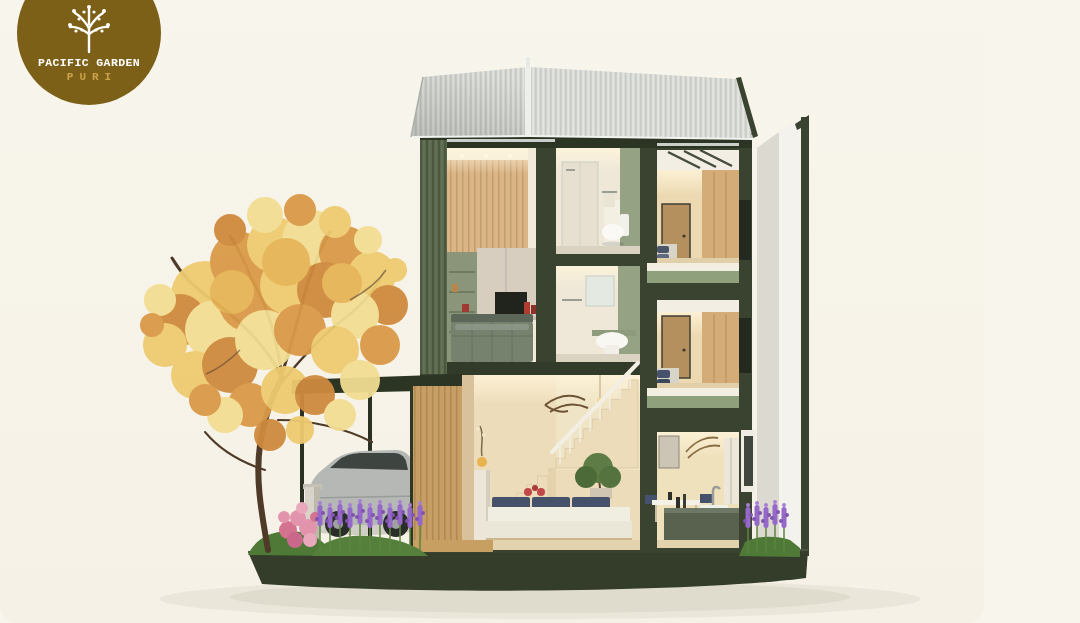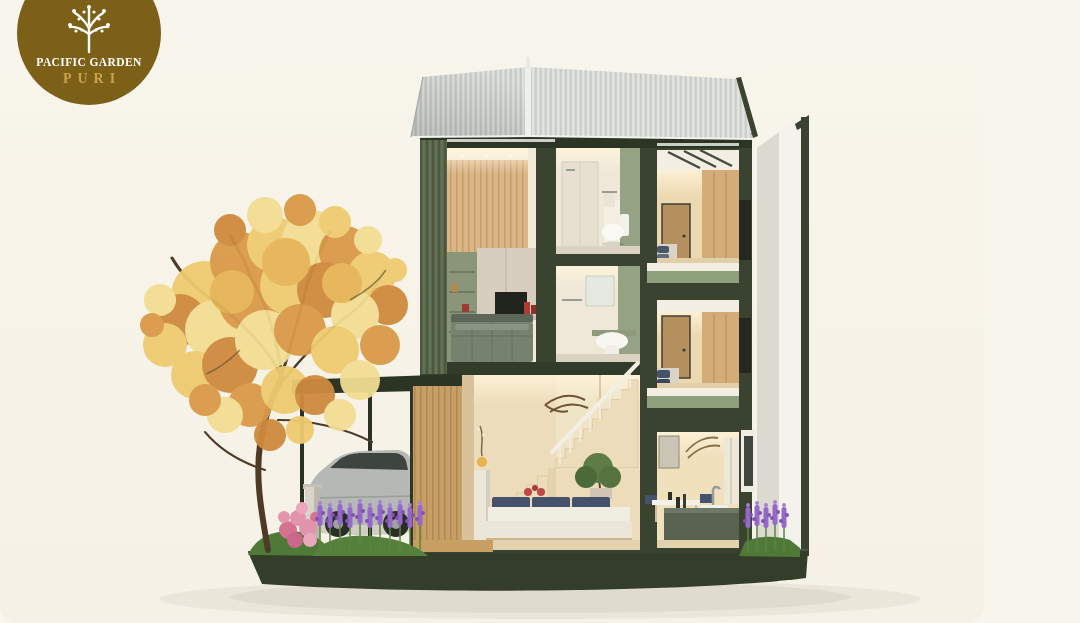--- a/index.html
+++ b/index.html
@@ -1,34 +1,34 @@
 <!DOCTYPE html>
 <html style="--bg: #f8f5ec; --logo-brown: #7d6018; --logo-gold: #c9a24a; --logo-text: #ffffff; --house-green: #39432f; --house-green-dark: #2c3423; --wall-rib-green: #5a684c; --roof-gray: #d4d7d2; --interior-warm: #eddcb9; --wood: #dcb585; --sage: #95a384; --foliage-yellow: #eecb70; --foliage-orange: #da9a48; --flower-purple: #9569c9; --flower-pink: #e294ad; --grass-green: #4e7937; --car-silver: #b5b8b5; --base-shadow: #dedacc;"><head>
 <meta charset="utf-8">
 <style>
   html,body{margin:0;padding:0;background:#f8f5ec;}
   .stage{
     position:relative;width:984px;height:623px;overflow:hidden;
     background:linear-gradient(var(--bg,#f8f5ec),#f5f1e6);
-    font-family:Liberation Serif, serif;
+    font-family:Liberation Mono, monospace;
     border-radius:18px;
   }
   .scene{position:absolute;left:0;top:0;width:1080px;height:623px;}
   .logo-badge{
     position:absolute;left:17px;top:-39px;width:144px;height:144px;border-radius:50%;
     background:var(--logo-brown,#7d6018);
   }
   .logo-tree{position:absolute;left:50%;top:41px;transform:translateX(-50%);}
   .logo-title{
     position:absolute;top:95px;left:0;width:100%;text-align:center;
     color:var(--logo-text,#ffffff);font-size:11.5px;font-weight:bold;letter-spacing:.4px;
   }
   .logo-sub{
     position:absolute;top:110px;left:0;width:100%;text-align:center;
-    color:var(--logo-gold,#c9a24a);font-size:14px;font-weight:bold;
+    color:var(--logo-gold,#c9a24a);font-size:11px;font-weight:bold;
     letter-spacing:6px;text-indent:6px;
   }
 </style>
 </head>
 <body>
 
 <div class="stage">
 
 <svg class="scene" viewBox="0 0 1080 623" xmlns="http://www.w3.org/2000/svg">
   <defs>

